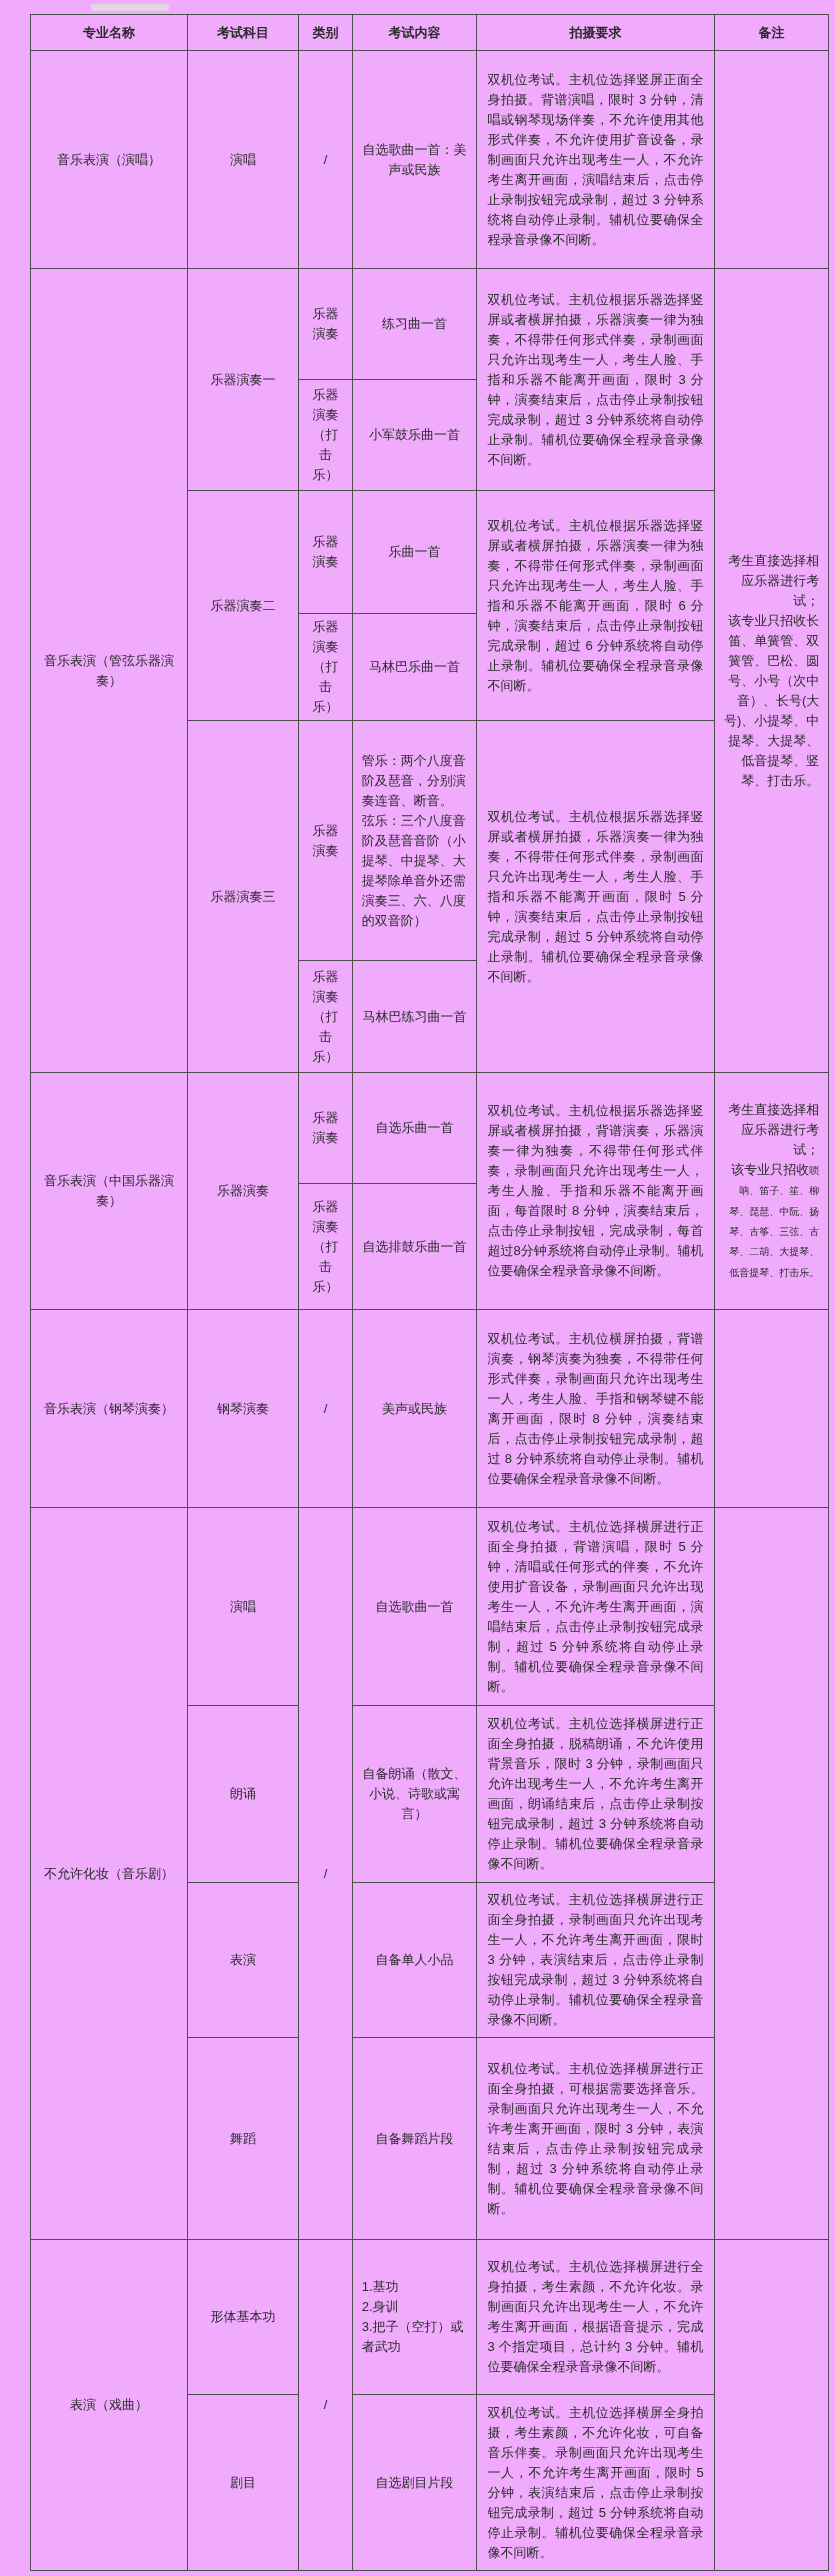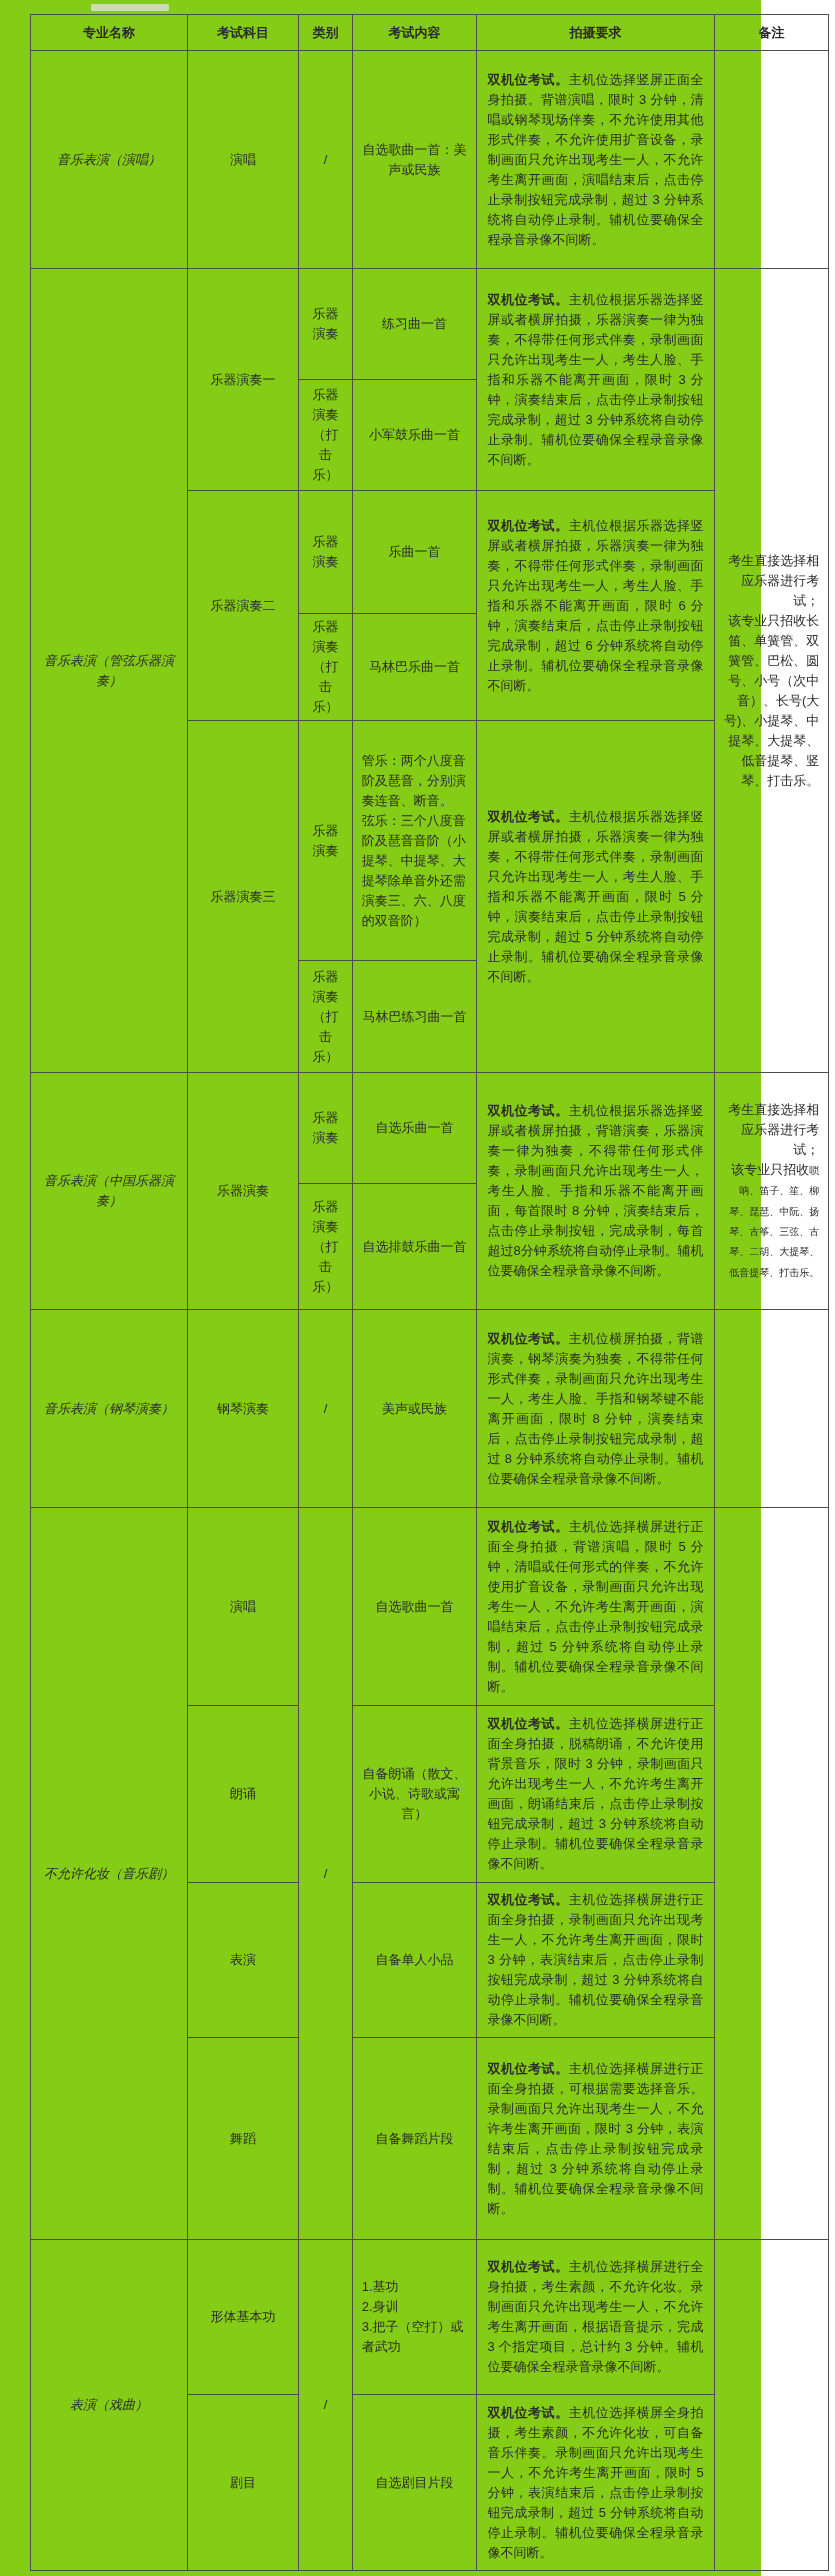--- a/index.html
+++ b/index.html
@@ -8,22 +8,22 @@
     background: #ffffff;
     width: 835px;
     height: 2576px;
     font-family: "Liberation Sans", "DejaVu Sans", sans-serif;
     color: #2b2b2b;
     position: relative;
   }
   .sheet {
     position: absolute;
     left: 0; top: 0;
-    width: 761px; height: 2576px;
-    background: #84cc16;
+    width: 835px; height: 2576px;
+    background: #f0abfc;
   }
   .scan-artifact {
     position: absolute;
     left: 91px; top: 4.4px;
     width: 78px; height: 7px;
     background: #dedede;
     border-radius: 1.7px;
     opacity: .8;
   }
   table.exam {
@@ -44,30 +44,30 @@
     padding: 3.5px 7px;
     font-weight: normal;
   }
   .exam th {
     font-weight: bold;
     padding: 1.7px;
     font-size: 13px;
   }
   tr.sec > td { border-top: 1.7px solid #2f2f2f; }
   tr.sub > td { border-top: 1.7px solid #3a3a3a; }
-  td.major { padding: 0 12.2px; font-style: italic; }
+  td.major { padding: 0 12.2px; }
   td.cat   { padding: 1.7px 11.3px; }
   td.content { padding: 3.5px 8.7px; }
   td.left  { text-align: left; margin-top: 8px; }
   td.req {
     text-align: justify;
     padding: 5.2px 10.4px 5.2px 10.4px;
     vertical-align: middle;
   }
-  .req-lead { font-weight: bold; }
+  .req-lead { font-weight: normal; }
   td.remark {
     text-align: right;
     padding: 5.2px 8.7px;
     vertical-align: middle;
   }
   .pre { white-space: pre-line; }
   .small { font-size: 10px; line-height: 18.3px; }
 </style>
 </head>
 <body>

